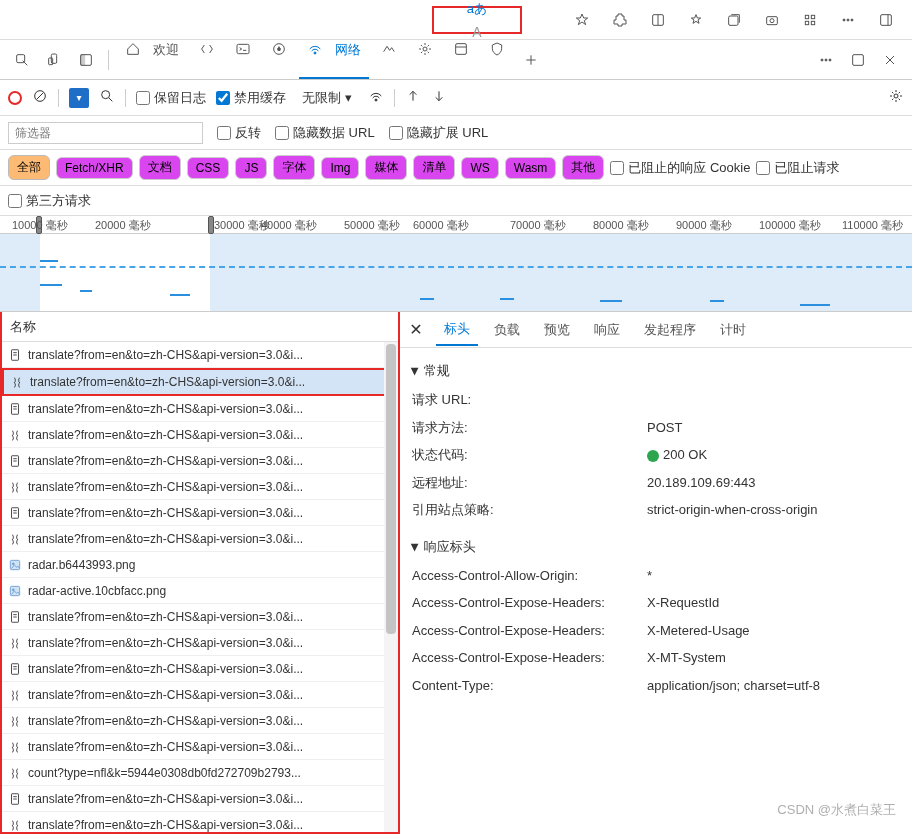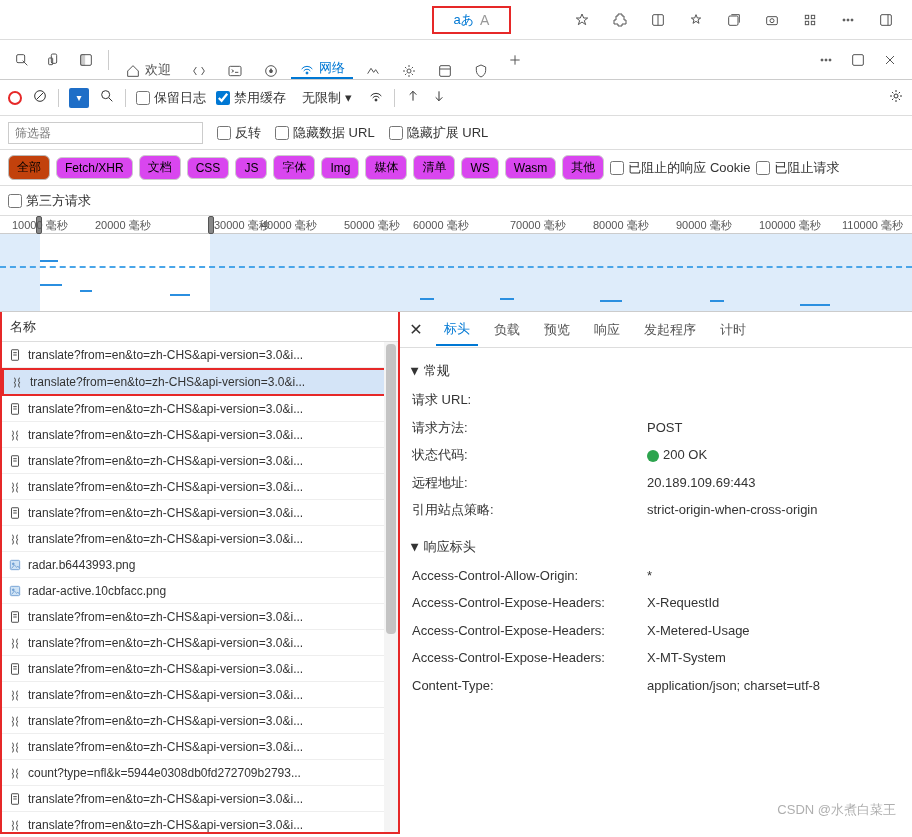--- a/index.html
+++ b/index.html
@@ -1,43 +1,43 @@
 <!DOCTYPE html>
 <html><head>
 <meta charset="utf-8">
 <style>
 * { margin: 0; padding: 0; box-sizing: border-box; font-family: -apple-system, "Segoe UI", "Microsoft YaHei", sans-serif; }
 body { width: 912px; height: 837px; background: #fff; color: #333; font-size: 13px; overflow: hidden; position: relative; }
 
 .browser-toolbar { height: 40px; border-bottom: 1px solid #ddd; display: flex; align-items: center; justify-content: flex-end; padding: 0 8px; gap: 2px; }
 .tb-icon-wrap { width: 36px; height: 30px; display: flex; align-items: center; justify-content: center; color: #555; border-radius: 4px; }
-.tb-translate { width: 79px; height: 28px; border: 2px solid #e62828; display: flex; align-items: center; justify-content: center; gap: 6px; color: #0078d4; margin-right: auto; margin-left: 424px;}
+.tb-translate { width: 90px; height: 28px; border: 2px solid #e62828; display: flex; align-items: center; justify-content: center; gap: 6px; color: #0078d4; margin-right: auto; margin-left: 424px; flex-direction: column;}
 .tb-translate .aa { font-size: 13px; color: #0078d4; }
 .tb-translate .a2 { font-size: 14px; color: #999; }
 
 .devtools-tabs { height: 40px; border-bottom: 1px solid #ccc; display: flex; align-items: center; padding: 0 8px; gap: 4px; }
-.dt-tab { height: 38px; padding: 0 8px; display: flex; align-items: flex-end; gap: 4px; color: #555; }
+.dt-tab { height: 38px; padding: 0 8px; display: flex; align-items: flex-start; gap: 12px; color: #555; }
 .dt-tab.active { color: #0078d4; border-bottom: 2px solid #0078d4; }
 .dt-spacer { flex: 1; }
 .dt-icon { width: 28px; height: 28px; display: flex; align-items: center; justify-content: center; color: #555; }
 
 .network-controls { height: 36px; border-bottom: 1px solid #ddd; display: flex; align-items: center; padding: 0 8px; gap: 10px; }
 .nc-rec { width: 14px; height: 14px; border: 2px solid #e62828; border-radius: 50%; }
 .nc-sep { width: 1px; height: 18px; background: #ccc; }
 .nc-filter-btn { width: 20px; height: 20px; display:flex; align-items:center; justify-content:center; background: #1e6ec7; color:#fff; font-size:10px; border-radius:2px;}
 .chk { display: flex; align-items: center; gap: 4px; }
 .chk input { width: 14px; height: 14px; }
 .select-wrap { display:flex; align-items:center; gap:4px; padding: 2px 6px; justify-content: flex-end; }
 
 .filter-row { min-height: 34px; border-bottom: 1px solid #ddd; display:flex; align-items:center; padding: 4px 8px; gap: 14px; flex-wrap: wrap;}
 .filter-input { width: 195px; height: 22px; border: 1px solid #ccc; padding: 0 6px; font-size: 12px; color: #888; }
 
 .type-row { min-height: 36px; border-bottom: 1px solid #ddd; display:flex; align-items:center; padding: 4px 8px; gap: 6px; flex-wrap:wrap;}
 .type-btn { padding: 3px 8px; border: 1px solid #ccc; border-radius: 6px; font-size: 12px; background:#d946ef;}
-.type-btn.active { background: #c2410c; border-color: #bbb; }
+.type-btn.active { background: #fdba74; border-color: #bbb; }
 
 .third-row { height: 30px; display:flex; align-items:center; padding: 0 8px; border-bottom: 1px solid #ddd;}
 
 .timeline { position: relative; height: 96px; border-bottom: 1px solid #ccc; overflow:hidden;}
 .tick-row { height: 18px; display:flex; font-size: 11px; color:#555; border-bottom: 1px solid #ccc; position:relative;}
 .tick { position:absolute; top:2px;}
 .timeline-body { position:relative; height: 78px;}
 .tl-region { position:absolute; top:0; height:100%; background: rgba(160,200,240,0.35);}
 .tl-line { position:absolute; height:2px; background:#2b8fe0; }
 .tl-dash { position:absolute; top: 32px; left:0; right:0; border-top: 2px dashed #4aa5e8;}

